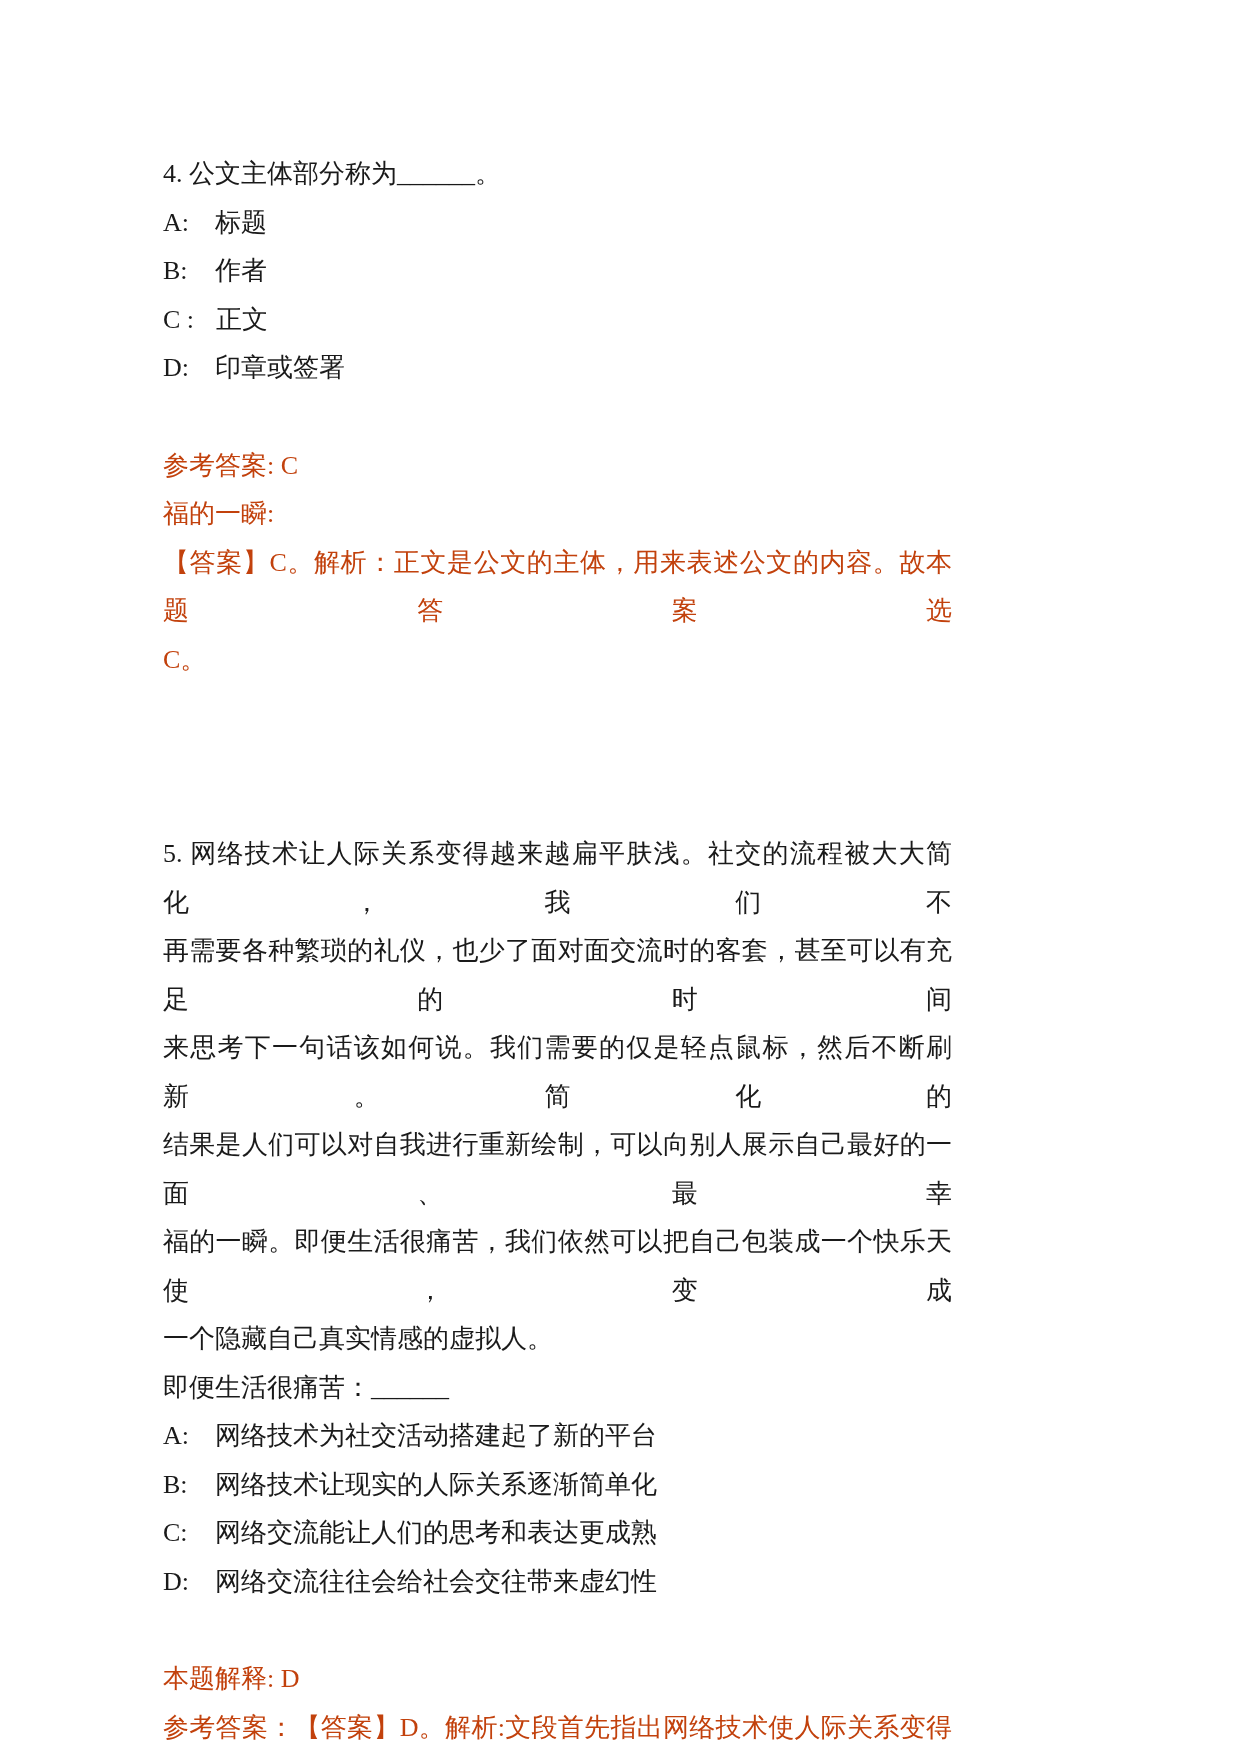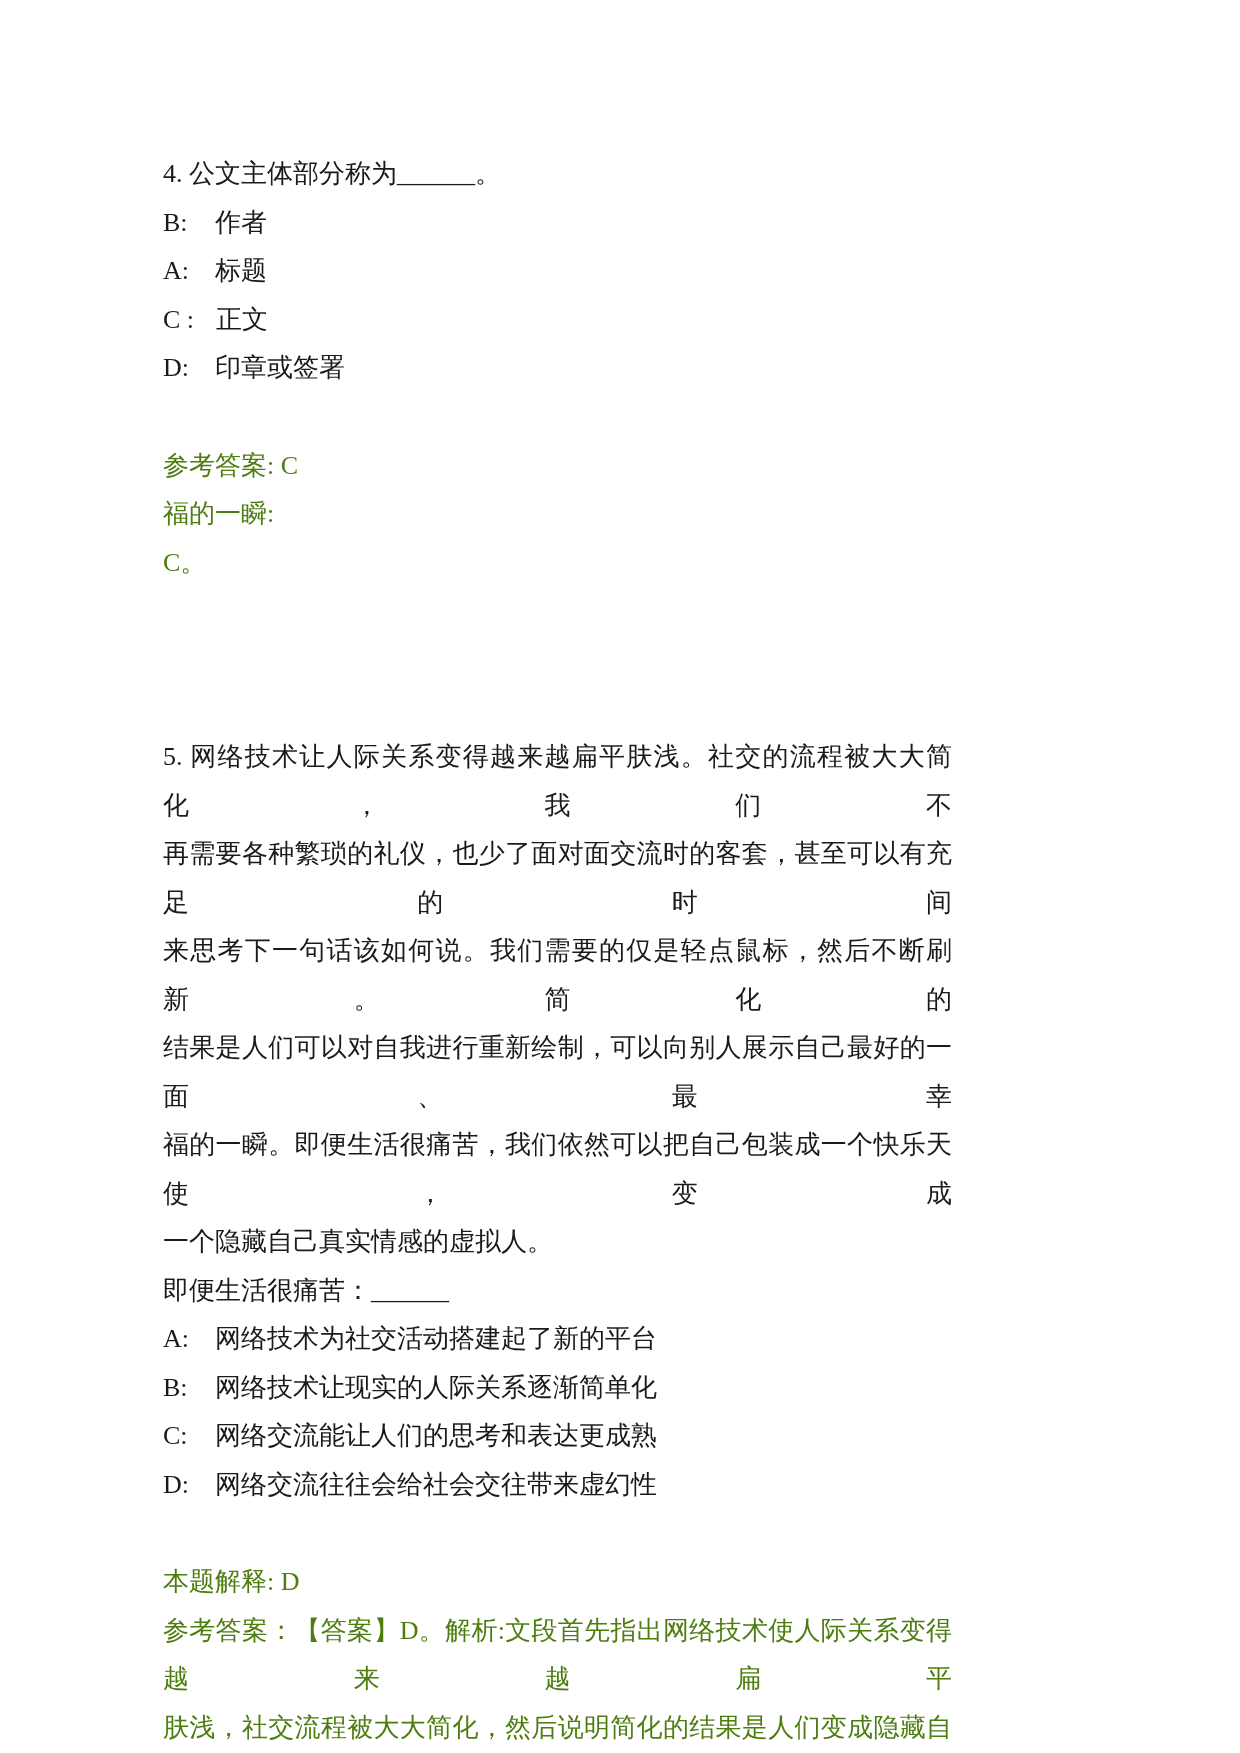--- a/index.html
+++ b/index.html
@@ -34,42 +34,43 @@
     text-align-last: justify;
   }
   .jline.last {
     text-align-last: left;
   }
   .opt .opt-label {
     display: inline-block;
     min-width: 30px;
     margin-right: 22px;
   }
-  .red { color: #4d7c0f; }
+  .red { color: #c2410c; }
   .gap-blank { height: 49px; }
   .gap-section { height: 146px; }
 </style>
 </head>
 <body>
 
 <div class="page">
 
   <section>
     <p class="line">4. 公文主体部分称为______。</p>
 
+    <p class="opt"><span class="opt-label">A:</span><span>标题</span></p>
     <p class="opt"><span class="opt-label">B:</span><span>作者</span></p>
-    <p class="opt"><span class="opt-label">A:</span><span>标题</span></p>
     <p class="opt"><span class="opt-label">C :</span><span>正文</span></p>
     <p class="opt"><span class="opt-label">D:</span><span>印章或签署</span></p>
 
     <div class="gap-blank"></div>
 
     <p class="line red">参考答案: C</p>
     <p class="line red">福的一瞬:</p>
     <div>
+      <div class="jline red">【答案】C。解析：正文是公文的主体，用来表述公文的内容。故本题答案选</div>
       <div class="jline last red">C。</div>
     </div>
   </section>
 
   <div class="gap-section"></div>
 
   <section>
     <div>
       <div class="jline">5. 网络技术让人际关系变得越来越扁平肤浅。社交的流程被大大简化，我们不</div>
       <div class="jline">再需要各种繁琐的礼仪，也少了面对面交流时的客套，甚至可以有充足的时间</div>

